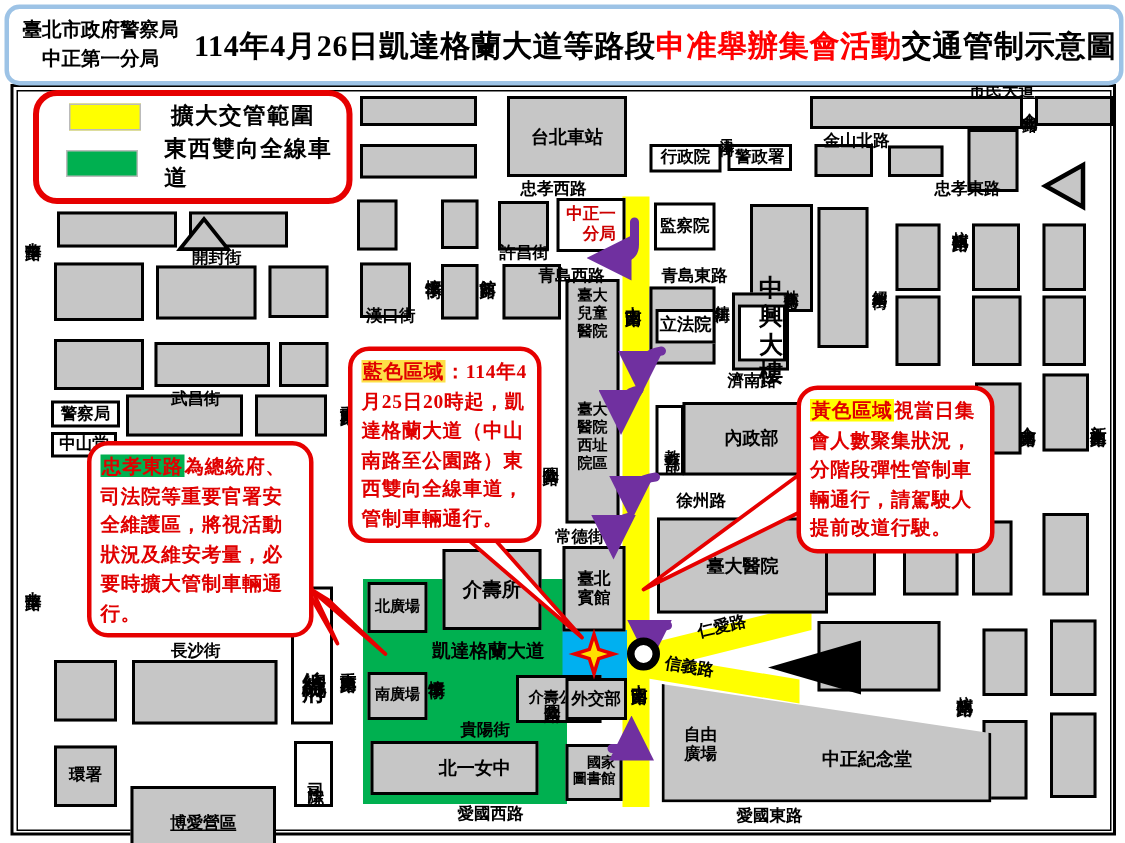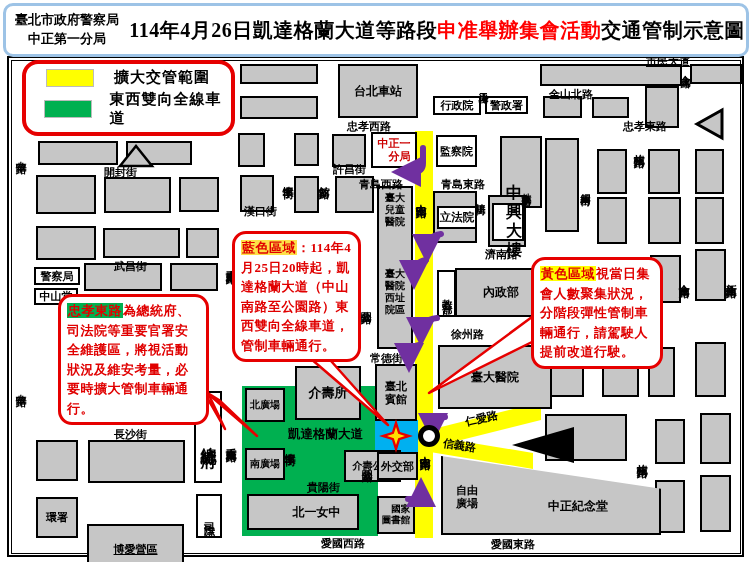--- a/index.html
+++ b/index.html
@@ -150,29 +150,29 @@
       <div class="wb" style="left: 34px; top: 288px; width: 44px; height: 17px; font-size: 11px;">中山堂</div>
       <div class="wb vert" style="left: 194px; top: 391px; width: 28px; height: 92px; font-size: 16px;">總統府</div>
       <div class="wb vert" style="left: 196px; top: 494px; width: 26px; height: 44px; font-size: 11px;">司法院</div>
       <div class="r" style="left: 646px; top: 55px; text-decoration: underline;">市民大道</div>
       <div class="r" style="left: 549px; top: 88px;">金山北路</div>
       <div class="r" style="left: 347px; top: 120px;">忠孝西路</div>
       <div class="r" style="left: 623px; top: 120px;">忠孝東路</div>
       <div class="r" style="left: 333px; top: 163px;">許昌街</div>
       <div class="r" style="left: 359px; top: 178px;">青島西路</div>
       <div class="r" style="left: 441px; top: 178px;">青島東路</div>
-      <div class="r" style="left: 104px; top: 166px;">開封街</div>
+      <div class="r" style="left: 128px; top: 166px;">開封街</div>
       <div class="r" style="left: 244px; top: 205px;">漢口街</div>
       <div class="r" style="left: 114px; top: 260px;">武昌街</div>
       <div class="r" style="left: 485px; top: 248px;">濟南路</div>
       <div class="r" style="left: 451px; top: 328px;">徐州路</div>
       <div class="r" style="left: 370px; top: 352px;">常德街</div>
       <div class="r" style="left: 114px; top: 428px;">長沙街</div>
       <div class="r" style="left: 307px; top: 481px;">貴陽街</div>
-      <div class="r" style="left: 305px; top: 537px; margin-left: 16px;">愛國西路</div>
+      <div class="r" style="left: 305px; top: 537px;">愛國西路</div>
       <div class="r" style="left: 491px; top: 538px;">愛國東路</div>
       <div class="r" style="left: 465px; top: 412px; transform: rotate(-13deg);">仁愛路</div>
       <div class="r" style="left: 443px; top: 439px; transform: rotate(9deg);">信義路</div>
       <div class="r" style="left: 288px; top: 427px; font-size: 12.5px;">凱達格蘭大道</div>
       <div class="v" style="left: 14px; top: 152px;">中華路</div>
       <div class="v" style="left: 14px; top: 385px;">中華路</div>
       <div class="v" style="left: 224px; top: 261px;">重慶南路</div>
       <div class="v" style="left: 224px; top: 439px;">重慶南路</div>
       <div class="v" style="left: 281px; top: 177px;">懷寧街</div>
       <div class="v" style="left: 317px; top: 177px;">館前路</div>

